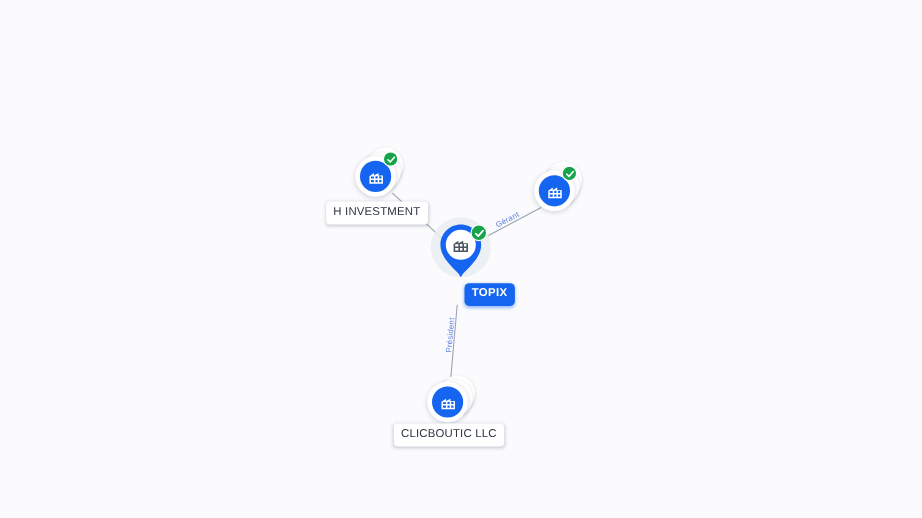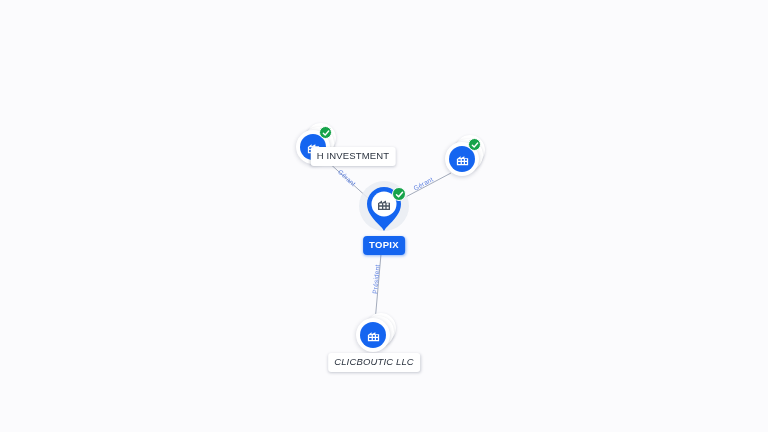--- a/index.html
+++ b/index.html
@@ -86,20 +86,21 @@
     white-space: nowrap;
   }
   .chip.primary {
     background: #1565f0;
     color: #ffffff;
     font-weight: bold;
     font-size: 9.5px;
     letter-spacing: 0.3px;
     border-radius: 4px;
     box-shadow: 0 1px 3px rgba(21,101,240,0.45);
+    margin-left: 24px;
   }
 
   
   .edge-label {
     position: absolute;
     color: #5b7fe0;
     font-size: 6.5px;
     letter-spacing: 0.2px;
     line-height: 1;
     white-space: nowrap;
@@ -145,21 +146,21 @@
           <path d="M3 21V11l6-4.2V10l6-3.2V10h6v11H3zm2-2h4v-3H5v3zm0-5h4v-2.6H5V14zm6 5h3v-3h-3v3zm0-5h3v-3h-3v3zm5 5h3v-3h-3v3zm0-5h3v-3h-3v3z"></path>
         </svg>
       </div>
       <div class="badge" style="left:26px; top:0px; width:13px; height:13px;">
         <svg width="8" height="8" viewBox="0 0 24 24" fill="none" stroke="#ffffff" stroke-width="4" stroke-linecap="round" stroke-linejoin="round">
           <path d="M4 12.5l5.5 5.5L20 6"></path>
         </svg>
       </div>
     </div>
   </div>
-  <div class="chip" style="left:314px; top:147px;margin-left:39px;">H INVESTMENT</div>
+  <div class="chip" style="left:314px; top:168px;">H INVESTMENT</div>
 
   <div class="node" style="left:464px; top:160px;">
     <div class="node-visual" style="width:44px; height:44px;">
       <div class="stack" style="left:13px; top:-3px; width:30px; height:30px;"></div>
       <div class="stack" style="left:9px; top:1px; width:32px; height:32px;"></div>
       <div class="disc" style="left:3px; top:4px; width:34px; height:34px;"></div>
       <div class="inner-circle" style="left:7px; top:8px; width:26px; height:26px;">
         <svg width="15" height="15" viewBox="0 0 24 24" fill="#ffffff">
           <path d="M3 21V11l6-4.2V10l6-3.2V10h6v11H3zm2-2h4v-3H5v3zm0-5h4v-2.6H5V14zm6 5h3v-3h-3v3zm0-5h3v-3h-3v3zm5 5h3v-3h-3v3zm0-5h3v-3h-3v3z"></path>
         </svg>
@@ -177,21 +178,21 @@
       <div class="stack" style="left:13px; top:-1px; width:30px; height:30px;"></div>
       <div class="stack" style="left:10px; top:2px; width:31px; height:31px;"></div>
       <div class="disc" style="left:3px; top:4px; width:34px; height:34px;"></div>
       <div class="inner-circle" style="left:7px; top:8px; width:26px; height:26px;">
         <svg width="15" height="15" viewBox="0 0 24 24" fill="#ffffff">
           <path d="M3 21V11l6-4.2V10l6-3.2V10h6v11H3zm2-2h4v-3H5v3zm0-5h4v-2.6H5V14zm6 5h3v-3h-3v3zm0-5h3v-3h-3v3zm5 5h3v-3h-3v3zm0-5h3v-3h-3v3z"></path>
         </svg>
       </div>
     </div>
   </div>
-  <div class="chip" style="left:374px; top:353px;font-style:italic;">CLICBOUTIC LLC</div>
+  <div class="chip" style="left:374px; top:353px;">CLICBOUTIC LLC</div>
 
   <div class="node" style="left:384px; top:212px;">
     <div class="pin-wrap" style="width:60px; height:62px;">
       <div class="halo" style="left:5px; top:0px; width:50px; height:50px;"></div>
 
       <svg width="60" height="62" viewBox="0 0 60 62" xmlns="http://www.w3.org/2000/svg" style="position:absolute; left:0; top:0;">
         <path d="M30 6
                  C20.6 6 13 13.6 13 23
                  C13 31.5 19.5 38.6 26.6 45.4
                  C28.2 46.9 28.8 48 30 50

